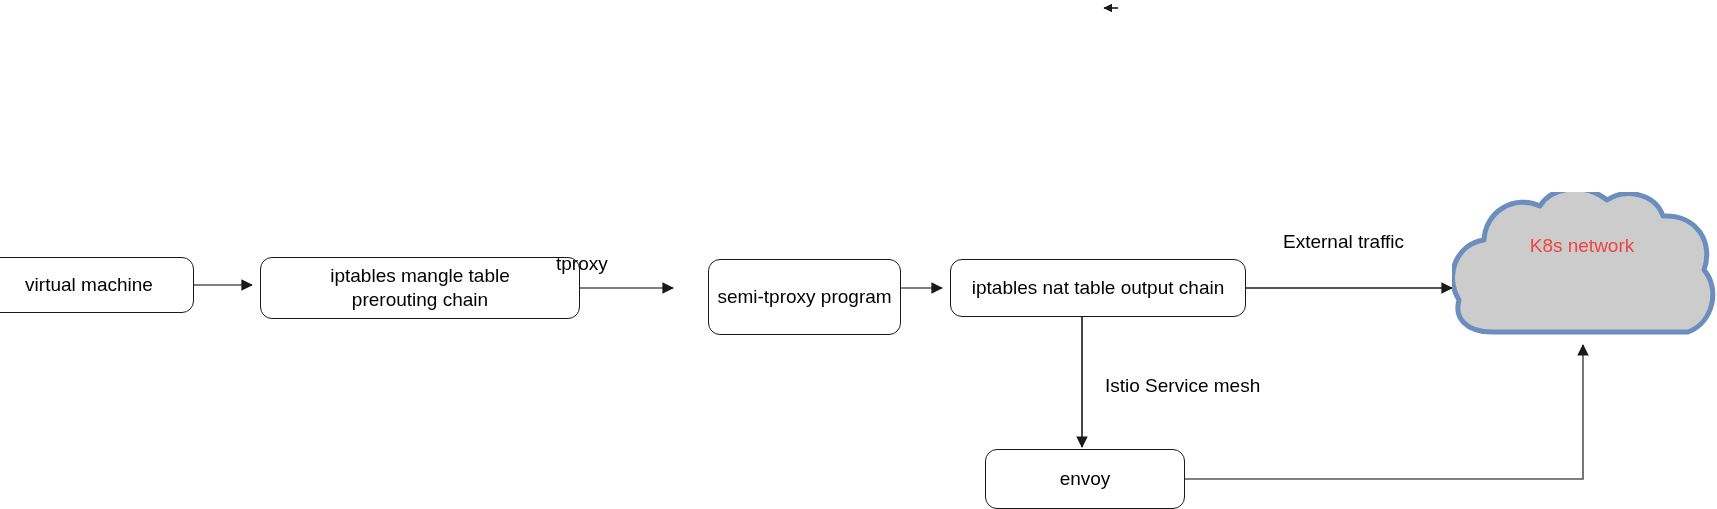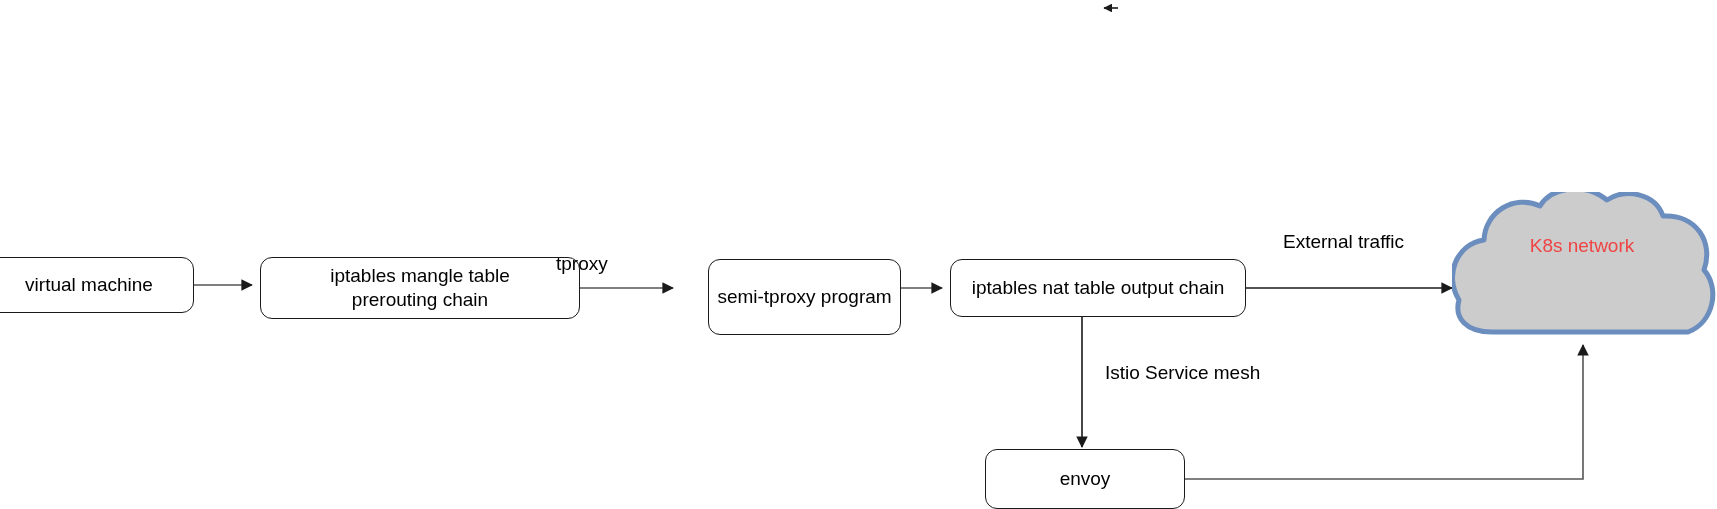--- a/index.html
+++ b/index.html
@@ -123,15 +123,15 @@
   <div class="node" style="left:680px; top:259px; width:193px; height:76px;margin-left:28px;">semi-tproxy program</div>
 
   <div class="node" style="left:950px; top:259px; width:296px; height:58px;">iptables nat table output chain</div>
 
   <div class="node" style="left:985px; top:449px; width:200px; height:60px;text-align:right;">envoy</div>
 
   <div class="edge-label" style="left:556px; top:253px;">tproxy</div>
 
   <div class="edge-label" style="left:1263px; top:231px;margin-left:20px;">External traffic</div>
 
-  <div class="edge-label" style="left:1105px; top:362px;">Istio Service mesh</div>
+  <div class="edge-label" style="left:1105px; top:375px;">Istio Service mesh</div>
 
 </div>
 
 </body></html>

